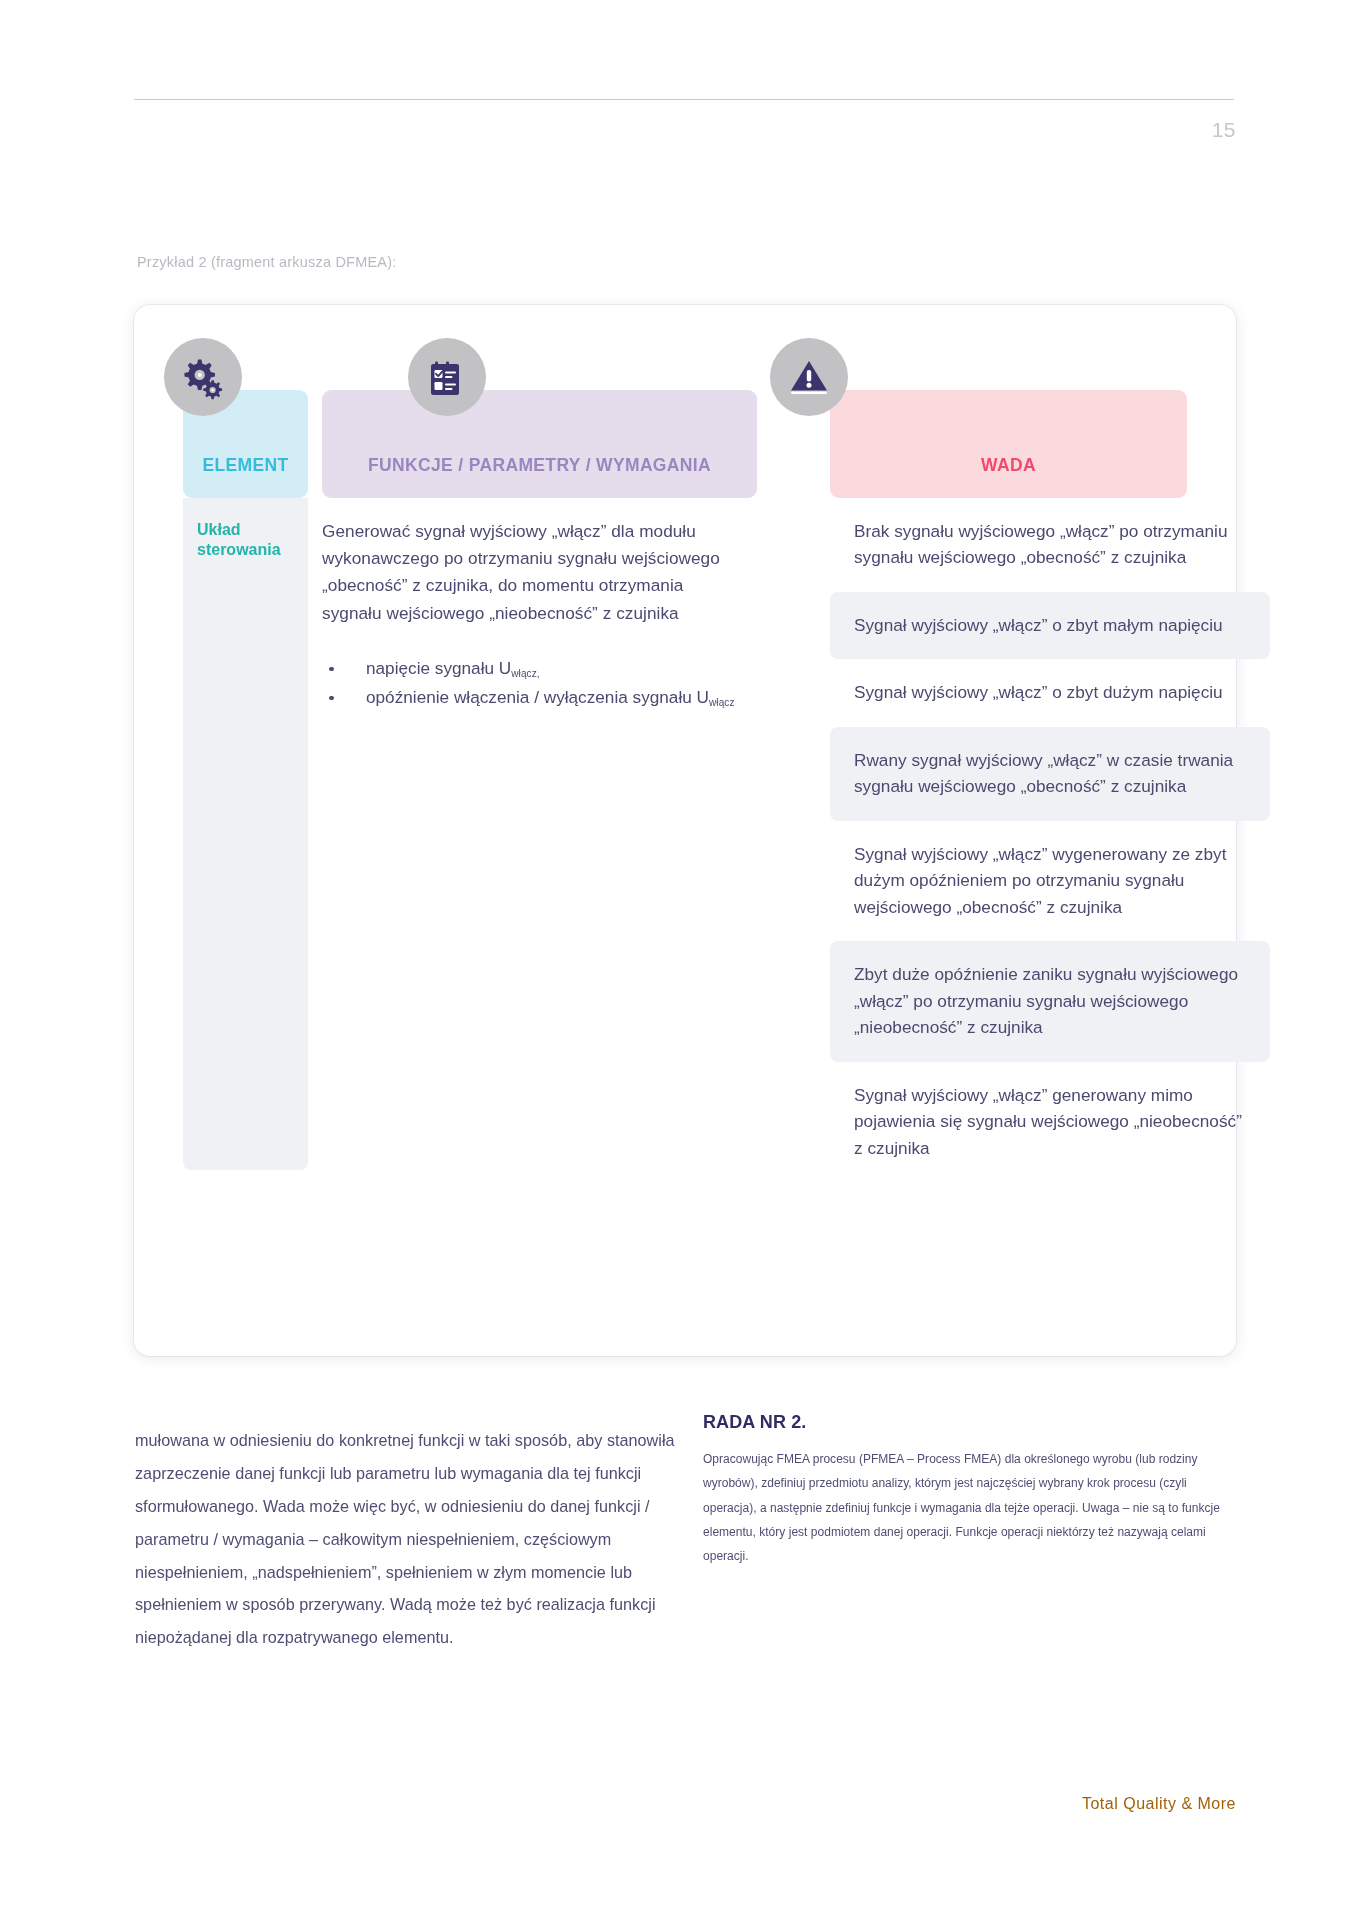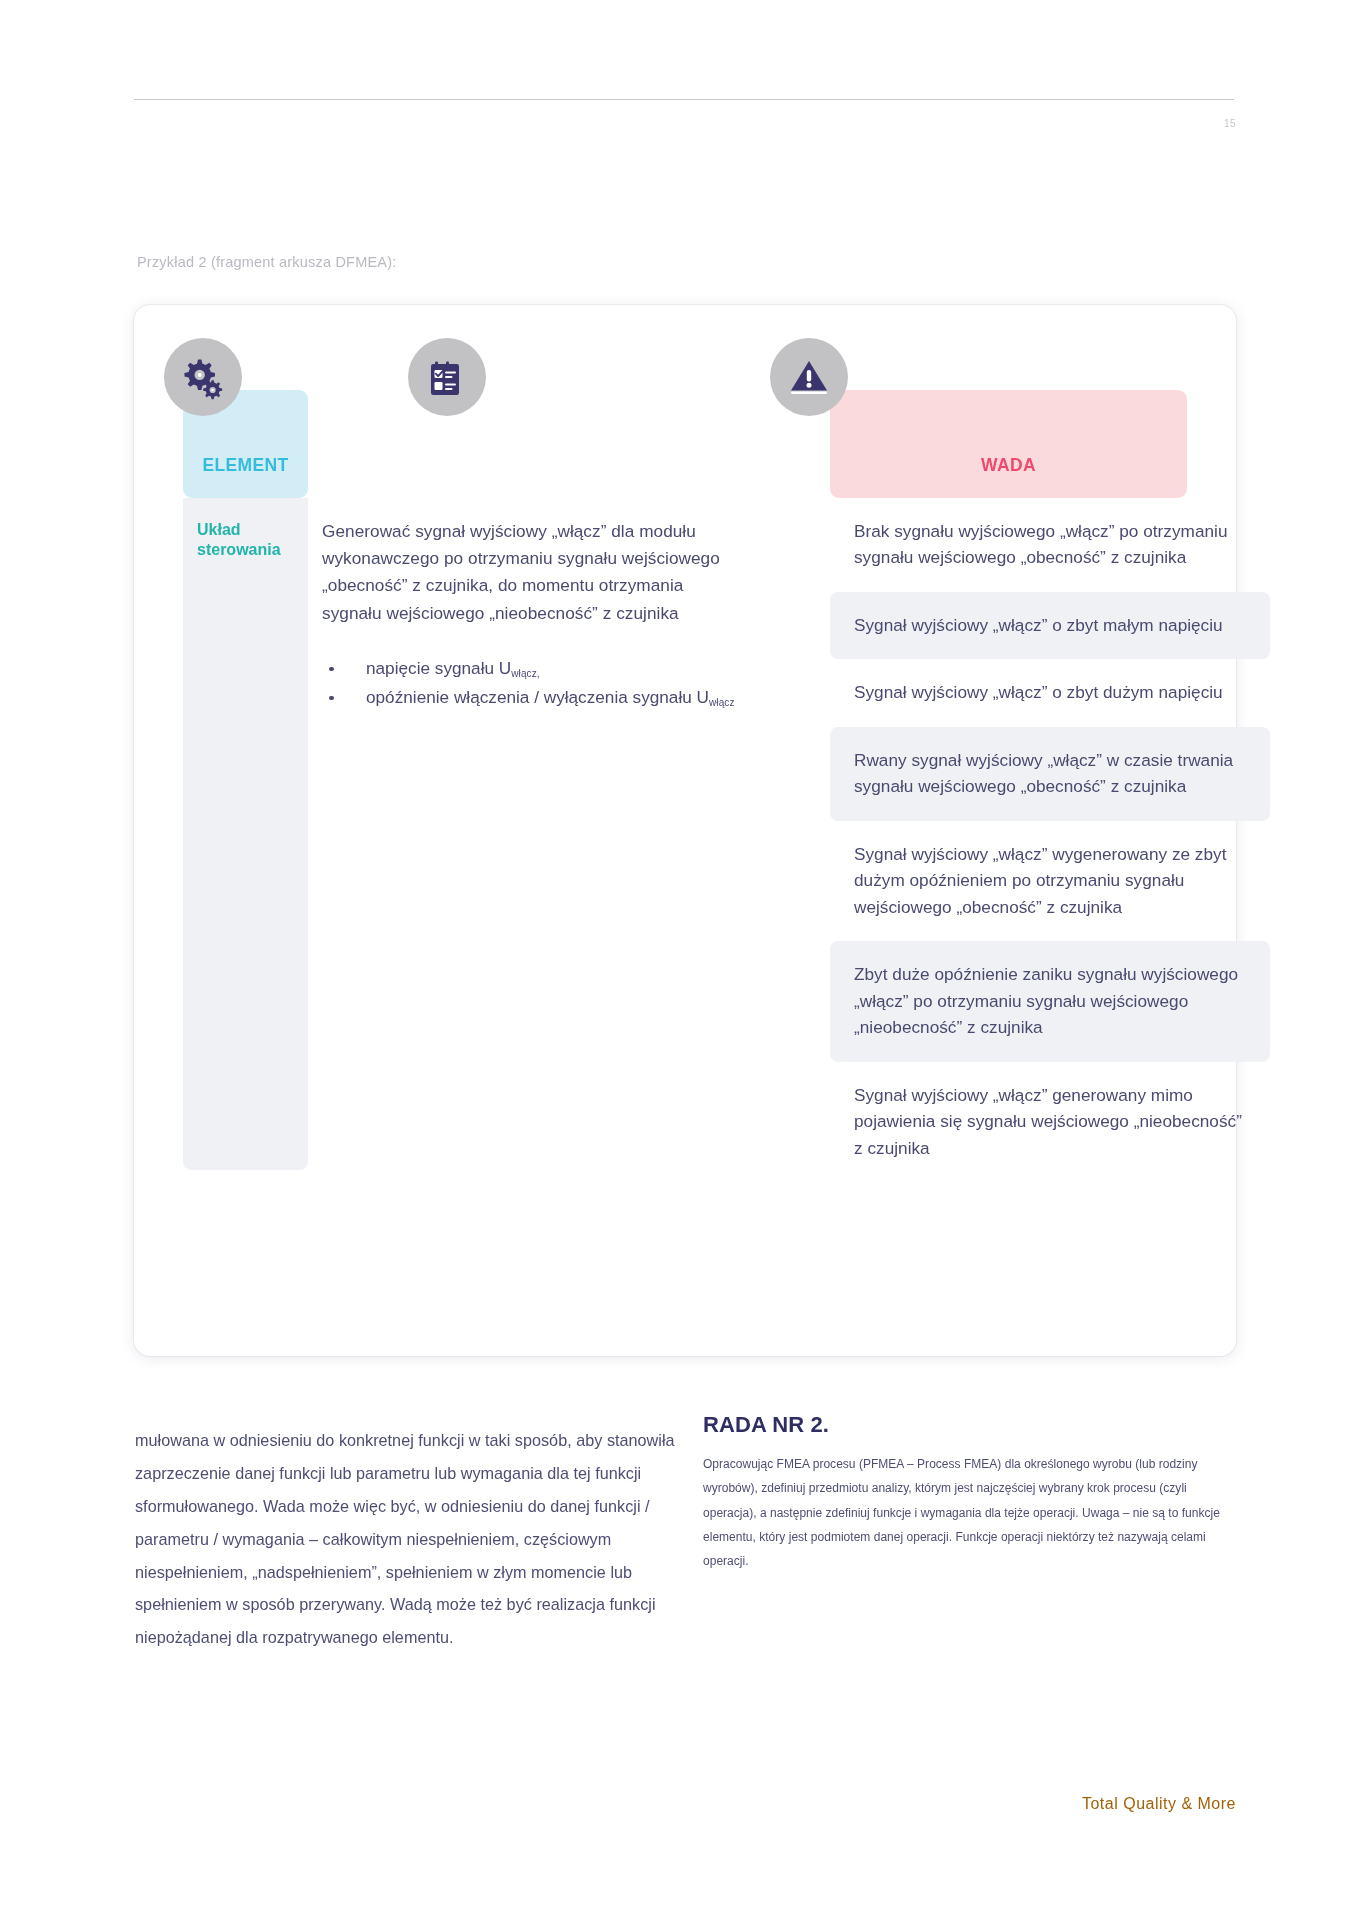--- a/index.html
+++ b/index.html
@@ -30,21 +30,21 @@
     left: 134px;
     top: 99px;
     width: 1100px;
     height: 1px;
     background: #c9c9cf;
   }
   .page-number {
     position: absolute;
     right: 133px;
     top: 118px;
-    font-size: 10px;
+    font-size: 21px;
     letter-spacing: .5px;
     color: #c6c6cc;
     font-family: "Liberation Sans", sans-serif;
   }
 
   
   .caption {
     position: absolute;
     left: 137px;
     top: 254px;
@@ -211,21 +211,21 @@
     color: #4e4e74;
     letter-spacing: .02px;
   }
   .body-right {
     position: absolute;
     left: 703px;
     top: 1412px;
     width: 540px;
   }
   .rada-title {
-    font-size: 22px;
+    font-size: 18px;
     font-weight: 700;
     letter-spacing: .1px;
     color: #2f2d63;
     margin-bottom: 14px;
   }
   .rada-body {
     font-size: 12px;
     line-height: 2.03;
     color: #4e4e74;
     letter-spacing: .02px;
@@ -250,20 +250,23 @@
   <div class="page-number">15</div>
 
   <div class="caption">Przykład 2 (fragment arkusza DFMEA):</div>
 
   <div class="card">
 
     <div class="chip chip-element">
       <div class="chip-label">ELEMENT</div>
     </div>
 
+    <div class="chip chip-funkcje">
+      <div class="chip-label">FUNKCJE / PARAMETRY / WYMAGANIA</div>
+    </div>
 
     <div class="chip chip-wada">
       <div class="chip-label">WADA</div>
     </div>
 
     <div class="icon-circle icon-gears">
       <svg width="50" height="50" viewBox="0 0 50 50" aria-hidden="true">
         <g fill="#3b356e">
           <path d="M20 7.5 l3.4 0 1 4.2 a10.6 10.6 0 0 1 3.2 1.35 l3.7-2.3 2.4 2.4 -2.3 3.7 a10.6 10.6 0 0 1 1.35 3.2 l4.2 1 0 3.4 -4.2 1 a10.6 10.6 0 0 1 -1.35 3.2 l2.3 3.7 -2.4 2.4 -3.7-2.3 a10.6 10.6 0 0 1 -3.2 1.35 l-1 4.2 -3.4 0 -1-4.2 a10.6 10.6 0 0 1 -3.2-1.35 l-3.7 2.3 -2.4-2.4 2.3-3.7 a10.6 10.6 0 0 1 -1.35-3.2 l-4.2-1 0-3.4 4.2-1 a10.6 10.6 0 0 1 1.35-3.2 l-2.3-3.7 2.4-2.4 3.7 2.3 a10.6 10.6 0 0 1 3.2-1.35 z"></path>
           <circle cx="21.7" cy="22.9" r="5.2" fill="#c2c2c4"></circle>

